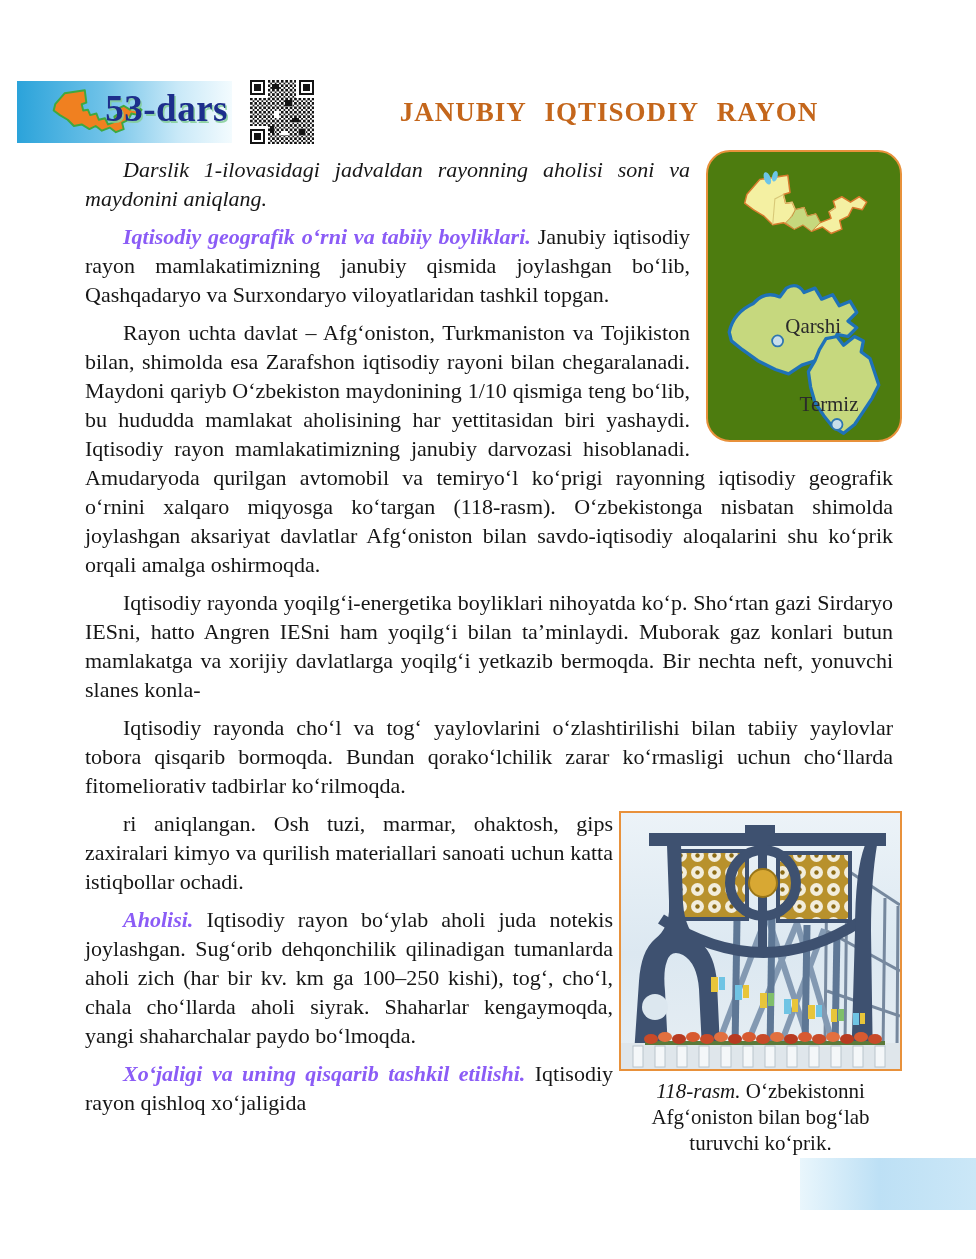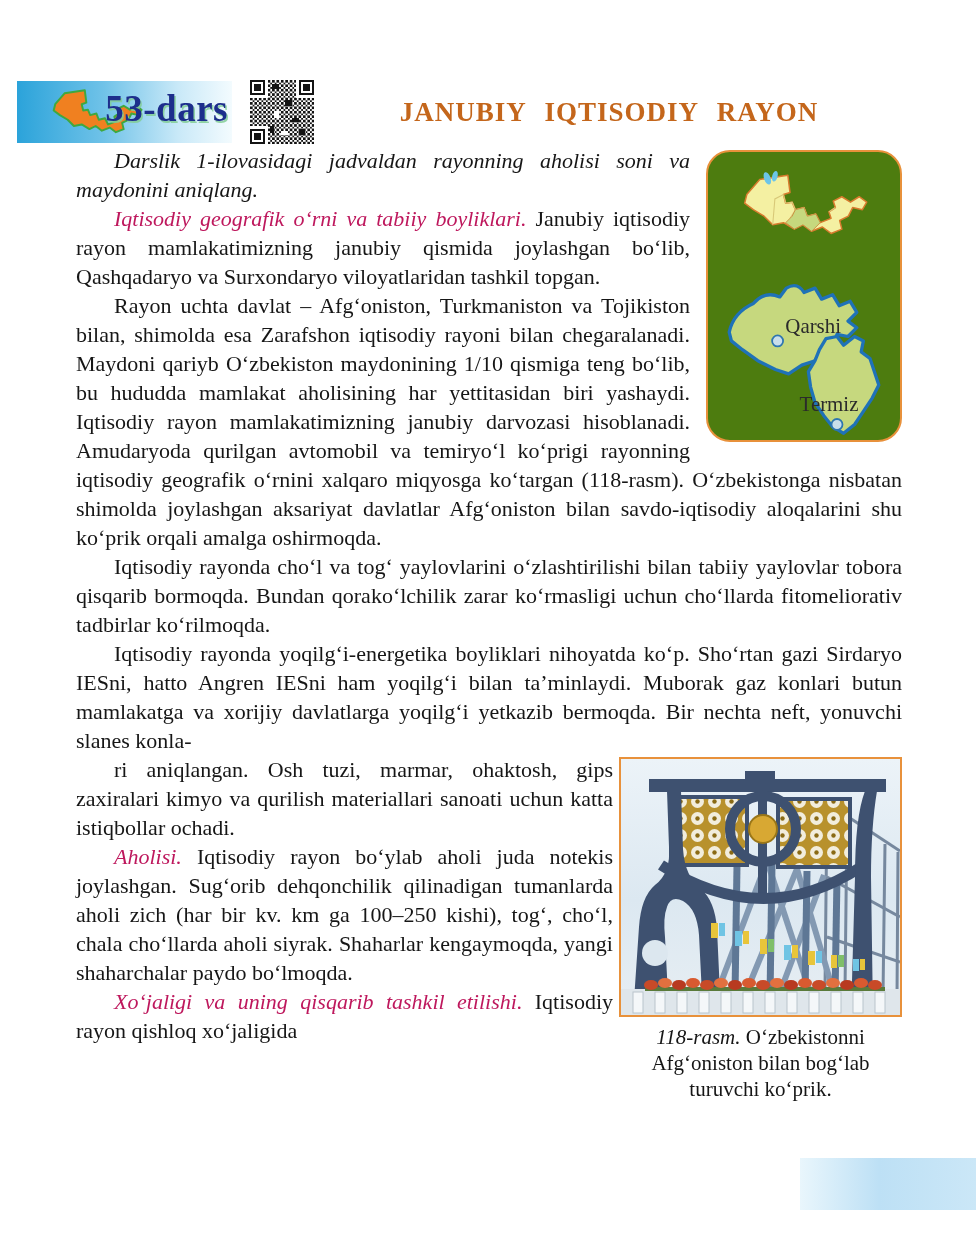--- a/index.html
+++ b/index.html
@@ -21,23 +21,23 @@
   }
   .qr { margin-left:18px; width:64px; height:66px; flex:0 0 auto; }
   .qr svg { width:64px; height:66px; }
   .title {
     flex:1; margin:16px; text-align:center;
     font-size:27px; font-weight:bold; color:#C4661B;
     letter-spacing:1px; word-spacing:11px;
   }
   
   .content { position:absolute; top:146px; left:76px; width:826px; }
-  .content p { margin:0; font-size:22px; line-height:29px; text-align:justify; text-indent:38px; }
+  .content p { margin:9px; font-size:22px; line-height:29px; text-align:justify; text-indent:38px; }
   .intro { font-style:italic; }
-  .bh { color:#be185d; font-weight:normal; font-style:italic; }
+  .bh { color:#8b5cf6; font-weight:bold; font-style:italic; }
   
   .map-box {
     float:right; width:196px; height:292px; margin:2px 0 10px 16px;
     border:2.5px solid #E8913B; border-radius:24px; box-sizing:border-box;
     background:#4d7c0f; overflow:hidden;
   }
   .map-box svg { width:100%; height:100%; display:block; }
   
   .bridge-fig { float:right; width:283px; margin:2px 0 4px 6px; }
   .bridge-photo { display:block; width:283px; height:260px; border:2px solid #E8913B; box-sizing:border-box; }
@@ -127,23 +127,23 @@
         </g>
       </svg>
     </figure>
 
     <p class="intro"><span>Darslik 1-ilovasidagi jadvaldan rayonning aholisi soni va maydonini aniqlang.</span></p>
 
     <p><span class="bh">Iqtisodiy geografik o‘rni va tabiiy boyliklari.</span> <span>Janubiy iqtisodiy rayon mamlakatimizning janubiy qismida joylashgan bo‘lib, Qashqadaryo va Surxondaryo viloyatlaridan tashkil topgan.</span></p>
 
     <p><span>Rayon uchta davlat – Afg‘oniston, Turkmaniston va Tojikiston bilan, shimolda esa Zarafshon iqtisodiy rayoni bilan chegaralanadi. Maydoni qariyb O‘zbekiston maydonining 1/10 qismiga teng bo‘lib, bu hududda mamlakat aholisining har yettitasidan biri yashaydi. Iqtisodiy rayon mamlakatimizning janubiy darvozasi hisoblanadi. Amudaryoda qurilgan avtomobil va temiryo‘l ko‘prigi rayonning iqtisodiy geografik o‘rnini xalqaro miqyosga ko‘targan (118-rasm). O‘zbekistonga nisbatan shimolda joylashgan aksariyat davlatlar Afg‘oniston bilan savdo-iqtisodiy aloqalarini shu ko‘prik orqali amalga oshirmoqda.</span></p>
 
+    <p><span>Iqtisodiy rayonda yoqilg‘i-energetika boyliklari nihoyatda ko‘p. Sho‘rtan gazi Sirdaryo IESni, hatto Angren IESni ham yoqilg‘i bilan ta’minlaydi. Muborak gaz konlari butun mamlakatga va xorijiy davlatlarga yoqilg‘i yetkazib bermoqda. Bir nechta neft, yonuvchi slanes konla-</span></p>
+
     <p><span>Iqtisodiy rayonda cho‘l va tog‘ yaylovlarini o‘zlashtirilishi bilan tabiiy yaylovlar tobora qisqarib bormoqda. Bundan qorako‘lchilik zarar ko‘rmasligi uchun cho‘llarda fitomeliorativ tadbirlar ko‘rilmoqda.</span></p>
-
-    <p><span>Iqtisodiy rayonda yoqilg‘i-energetika boyliklari nihoyatda ko‘p. Sho‘rtan gazi Sirdaryo IESni, hatto Angren IESni ham yoqilg‘i bilan ta’minlaydi. Muborak gaz konlari butun mamlakatga va xorijiy davlatlarga yoqilg‘i yetkazib bermoqda. Bir nechta neft, yonuvchi slanes konla-</span></p>
 
     <figure class="bridge-fig">
       <svg class="bridge-photo" viewBox="0 0 279 256" preserveAspectRatio="none">
         <defs>
           <linearGradient id="sky" x1="0" y1="0" x2="0" y2="1">
             <stop offset="0" stop-color="#ECF3F8"></stop>
             <stop offset="0.55" stop-color="#DCE8F1"></stop>
             <stop offset="1" stop-color="#E7EEF3"></stop>
           </linearGradient>
           <pattern id="lace" width="17" height="17" patternUnits="userSpaceOnUse">

